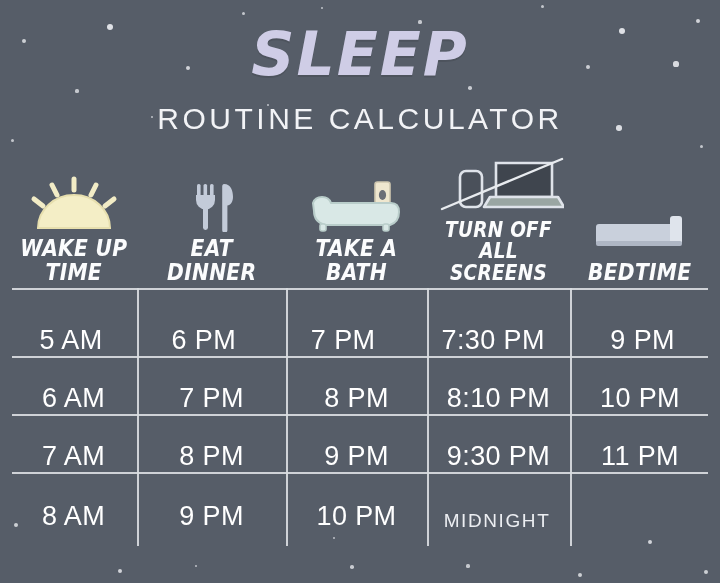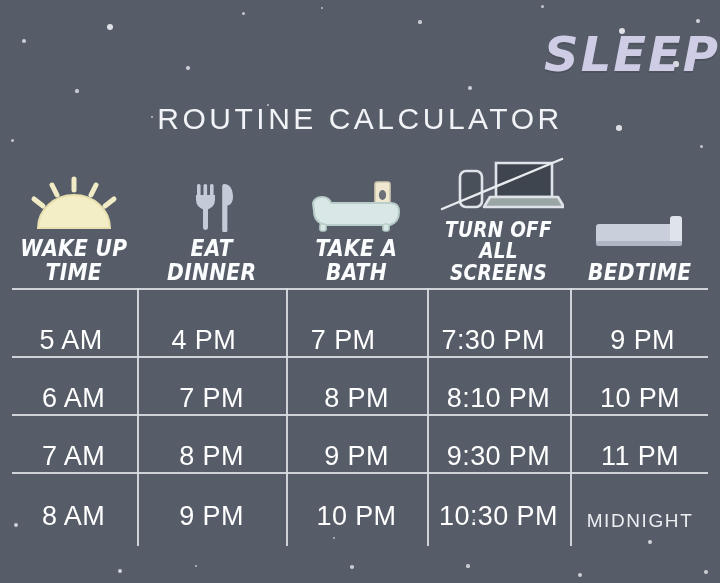--- a/index.html
+++ b/index.html
@@ -28,29 +28,28 @@
   
   #title-block {
     position: absolute;
     left: 0;
     top: 14px;
     width: 720px;
     text-align: center;
   }
   #main-title {
     font-family: "DejaVu Sans", sans-serif;
-    font-size: 48px;
+    font-size: 60px;
     line-height: 80px;
     font-weight: bold;
     font-style: italic;
     letter-spacing: 2px;
     color: #cfcde6;
     text-shadow: 0 2px 0 rgba(0,0,0,0.10);
     margin: 0;
-    text-align: right;
   }
   #subtitle {
     margin: 8px 0 0 0;
     font-family: "Liberation Sans", sans-serif;
     font-size: 30px;
     line-height: 34px;
     font-weight: normal;
     letter-spacing: 3.5px;
     color: #f2f3f6;
   }
@@ -261,21 +260,21 @@
     <div class="hline" style="top:126px"></div>
     <div class="hline" style="top:184px"></div>
 
     <div class="vline" style="left:127px"></div>
     <div class="vline" style="left:276px"></div>
     <div class="vline" style="left:417px"></div>
     <div class="vline" style="left:560px"></div>
 
     <div class="trow" style="top:0px;height:68px">
       <div class="tcell" style="width:127px">5 AM</div>
-      <div class="tcell" style="width:149px">4 PM</div>
+      <div class="tcell" style="width:149px">6 PM</div>
       <div class="tcell" style="width:141px">7 PM</div>
       <div class="tcell" style="width:171px">7:30 PM</div>
       <div class="tcell" style="width:140px">9 PM</div>
     </div>
 
     <div class="trow" style="top:68px;height:58px">
       <div class="tcell" style="width:127px">6 AM</div>
       <div class="tcell" style="width:149px">7 PM</div>
       <div class="tcell" style="width:141px">8 PM</div>
       <div class="tcell" style="width:143px">8:10 PM</div>
@@ -287,18 +286,17 @@
       <div class="tcell" style="width:149px">8 PM</div>
       <div class="tcell" style="width:141px">9 PM</div>
       <div class="tcell" style="width:143px">9:30 PM</div>
       <div class="tcell" style="width:140px">11 PM</div>
     </div>
 
     <div class="trow" style="top:184px;height:60px">
       <div class="tcell" style="width:127px">8 AM</div>
       <div class="tcell" style="width:149px">9 PM</div>
       <div class="tcell" style="width:141px">10 PM</div>
-      <div class="tcell" style="width:143px">10:30 PM</div>
       <div class="tcell midnight" style="width:140px">MIDNIGHT</div>
     </div>
   </div>
 
 </div>
 
 </body></html>

